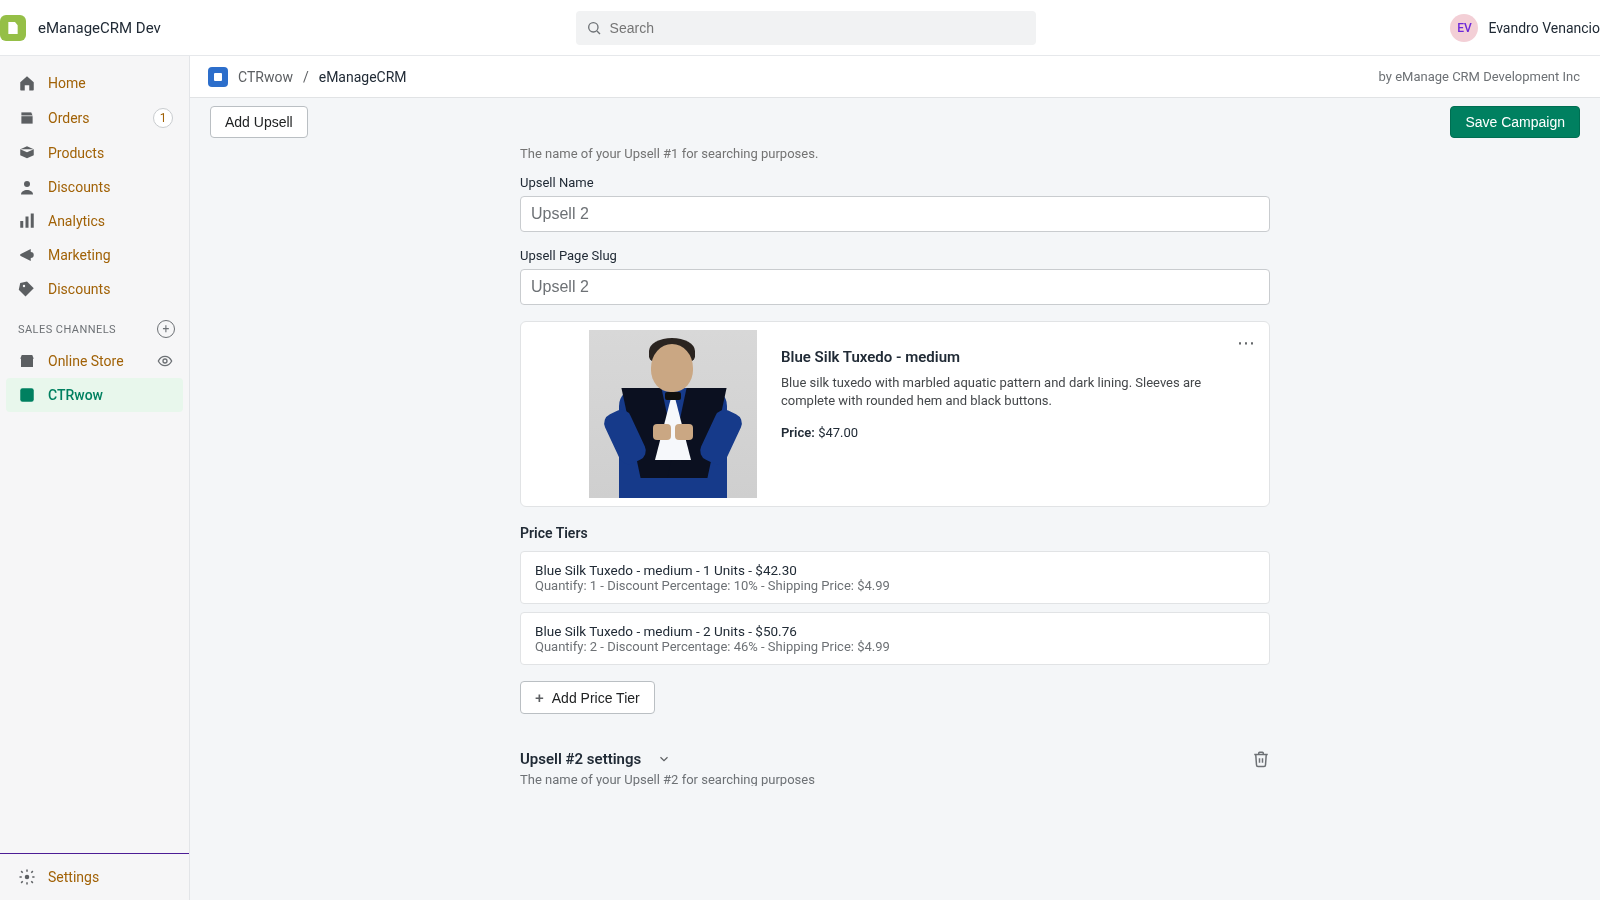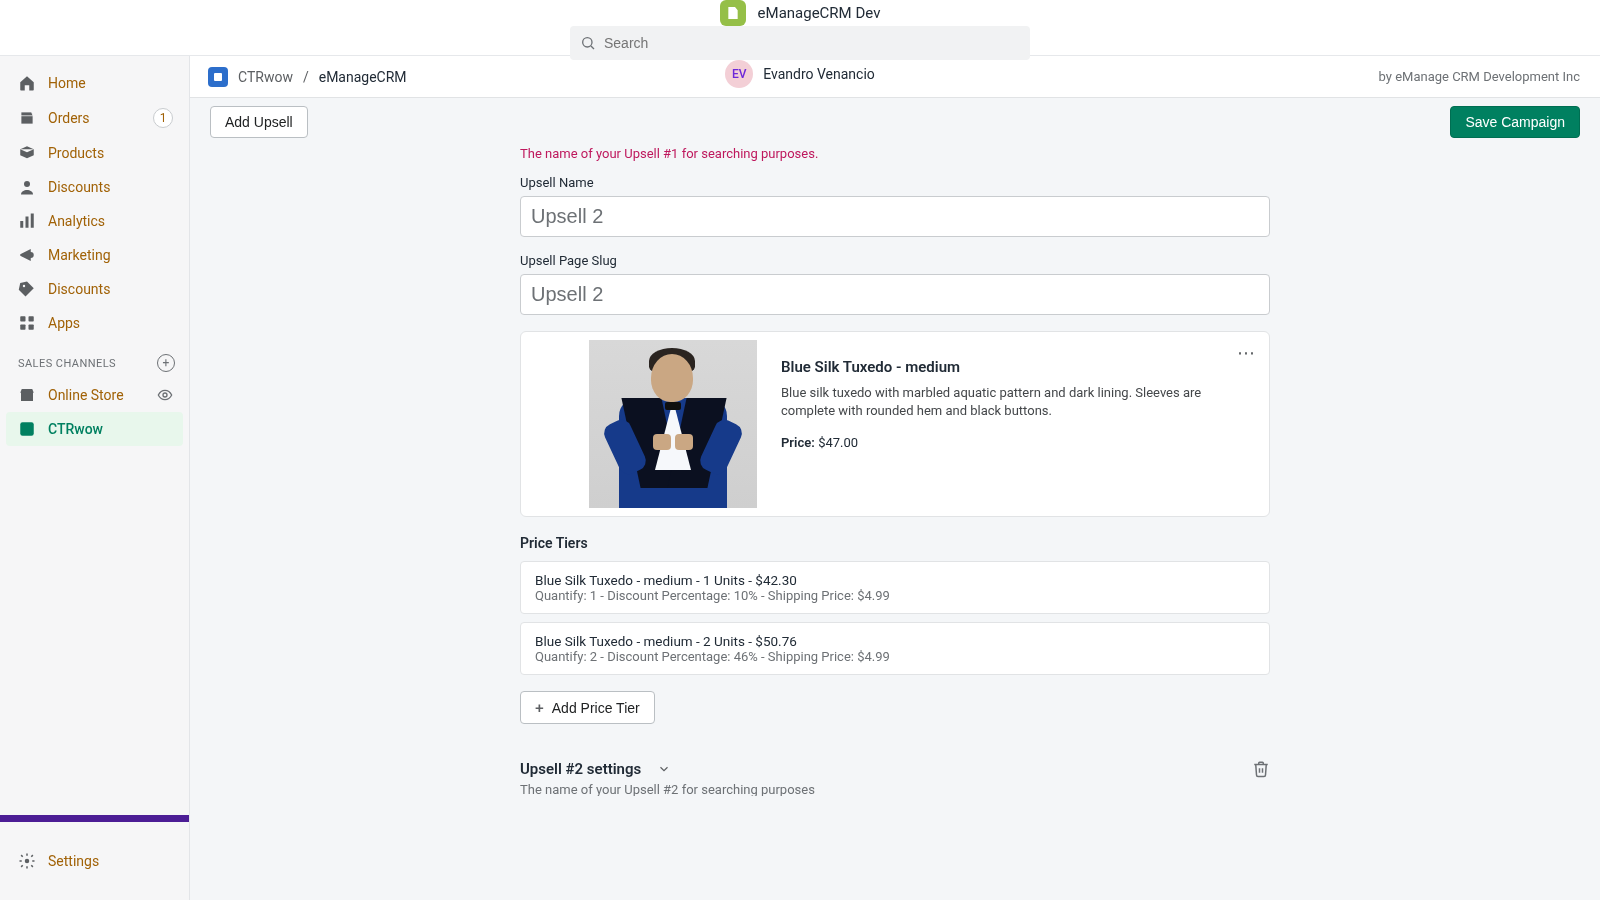--- a/index.html
+++ b/index.html
@@ -13,21 +13,20 @@
   .topbar {
     position: fixed;
     top: 0; left: 0; right: 0;
     height: 56px;
     background: #ffffff;
     display: flex;
     align-items: center;
     padding: 0 0;
     z-index: 100;
     border-bottom: 1px solid #e6e8eb;
-    flex-direction: column;
   }
   .topbar-left { display: flex; align-items: center; gap: 12px; }
   .logo {
     width: 26px; height: 26px;
     background: #95bf47;
     border-radius: 6px;
     display: flex; align-items: center; justify-content: center;
     color: #fff; font-weight: bold; font-size: 16px;
   }
   .store-name { font-weight: 400; color: #212b36; font-size: 15px; }
@@ -104,22 +103,22 @@
   }
   .nav-trailing { margin-left: auto; color: #6d7175; font-size: 13px; }
   .plus-circle {
     width: 18px; height: 18px; border-radius: 50%;
     border: 1.5px solid #6d7175;
     display: inline-flex; align-items: center; justify-content: center;
     font-size: 12px; line-height: 1; color: #6d7175;
   }
   .sidebar-footer {
     margin-top: auto;
-    border-top: 7px solid #4c1d95;
-    padding: 22px 0;
+    border-top: 1px solid #4c1d95;
+    padding: 6px 0;
   }
   
   .main {
     margin-left: 190px;
     padding-top: 56px;
     min-height: 100vh;
     background: #f4f6f8;
   }
   .app-header {
     height: 42px;
@@ -158,28 +157,28 @@
     font-weight: 500;
   }
   .content-wrap {
     padding: 0 16px 24px 16px;
     display: flex; justify-content: center;
   }
   .card {
     width: 750px;
     background: transparent;
   }
-  .helper-text { color: #be185d; font-size: 13px; margin-bottom: 14px; }
+  .helper-text { color: #737373; font-size: 13px; margin-bottom: 14px; }
   .field-label { font-size: 13px; color: #212b36; margin-bottom: 6px; }
   .text-input {
     width: 100%;
     border: 1px solid #c9cccf;
     border-radius: 4px;
     padding: 8px 10px;
-    font-size: 20px;
+    font-size: 16px;
     background: #fff;
     margin-bottom: 16px;
     color: #6d7175;
   }
   .product-card {
     border: 1px solid #e1e3e5;
     border-radius: 6px;
     background: #fff;
     padding: 8px;
     display: flex;
@@ -319,31 +318,20 @@
       <span>Marketing</span>
     </li>
     <li class="nav-item">
       <span class="nav-icon">
           <svg width="18" height="18" viewBox="0 0 24 24" fill="#5c5f62">
             <path d="M12 2l9 9-11 11-9-9 2-9z"></path>
             <circle cx="8" cy="8" r="1.6" fill="#f6f6f7"></circle>
           </svg>
         </span>
       <span>Discounts</span>
-    </li>
-    <li class="nav-item">
-      <span class="nav-icon">
-          <svg width="18" height="18" viewBox="0 0 24 24" fill="#5c5f62">
-            <rect x="3" y="3" width="7" height="7" rx="1"></rect>
-            <rect x="14" y="3" width="7" height="7" rx="1"></rect>
-            <rect x="3" y="14" width="7" height="7" rx="1"></rect>
-            <rect x="14" y="14" width="7" height="7" rx="1"></rect>
-          </svg>
-        </span>
-      <span>Apps</span>
     </li>
   </ul>
 
   <div class="nav-section-head">
     <span>SALES CHANNELS</span>
     <span class="plus-circle">+</span>
   </div>
   <ul class="nav-list">
     <li class="nav-item">
       <span class="nav-icon">

